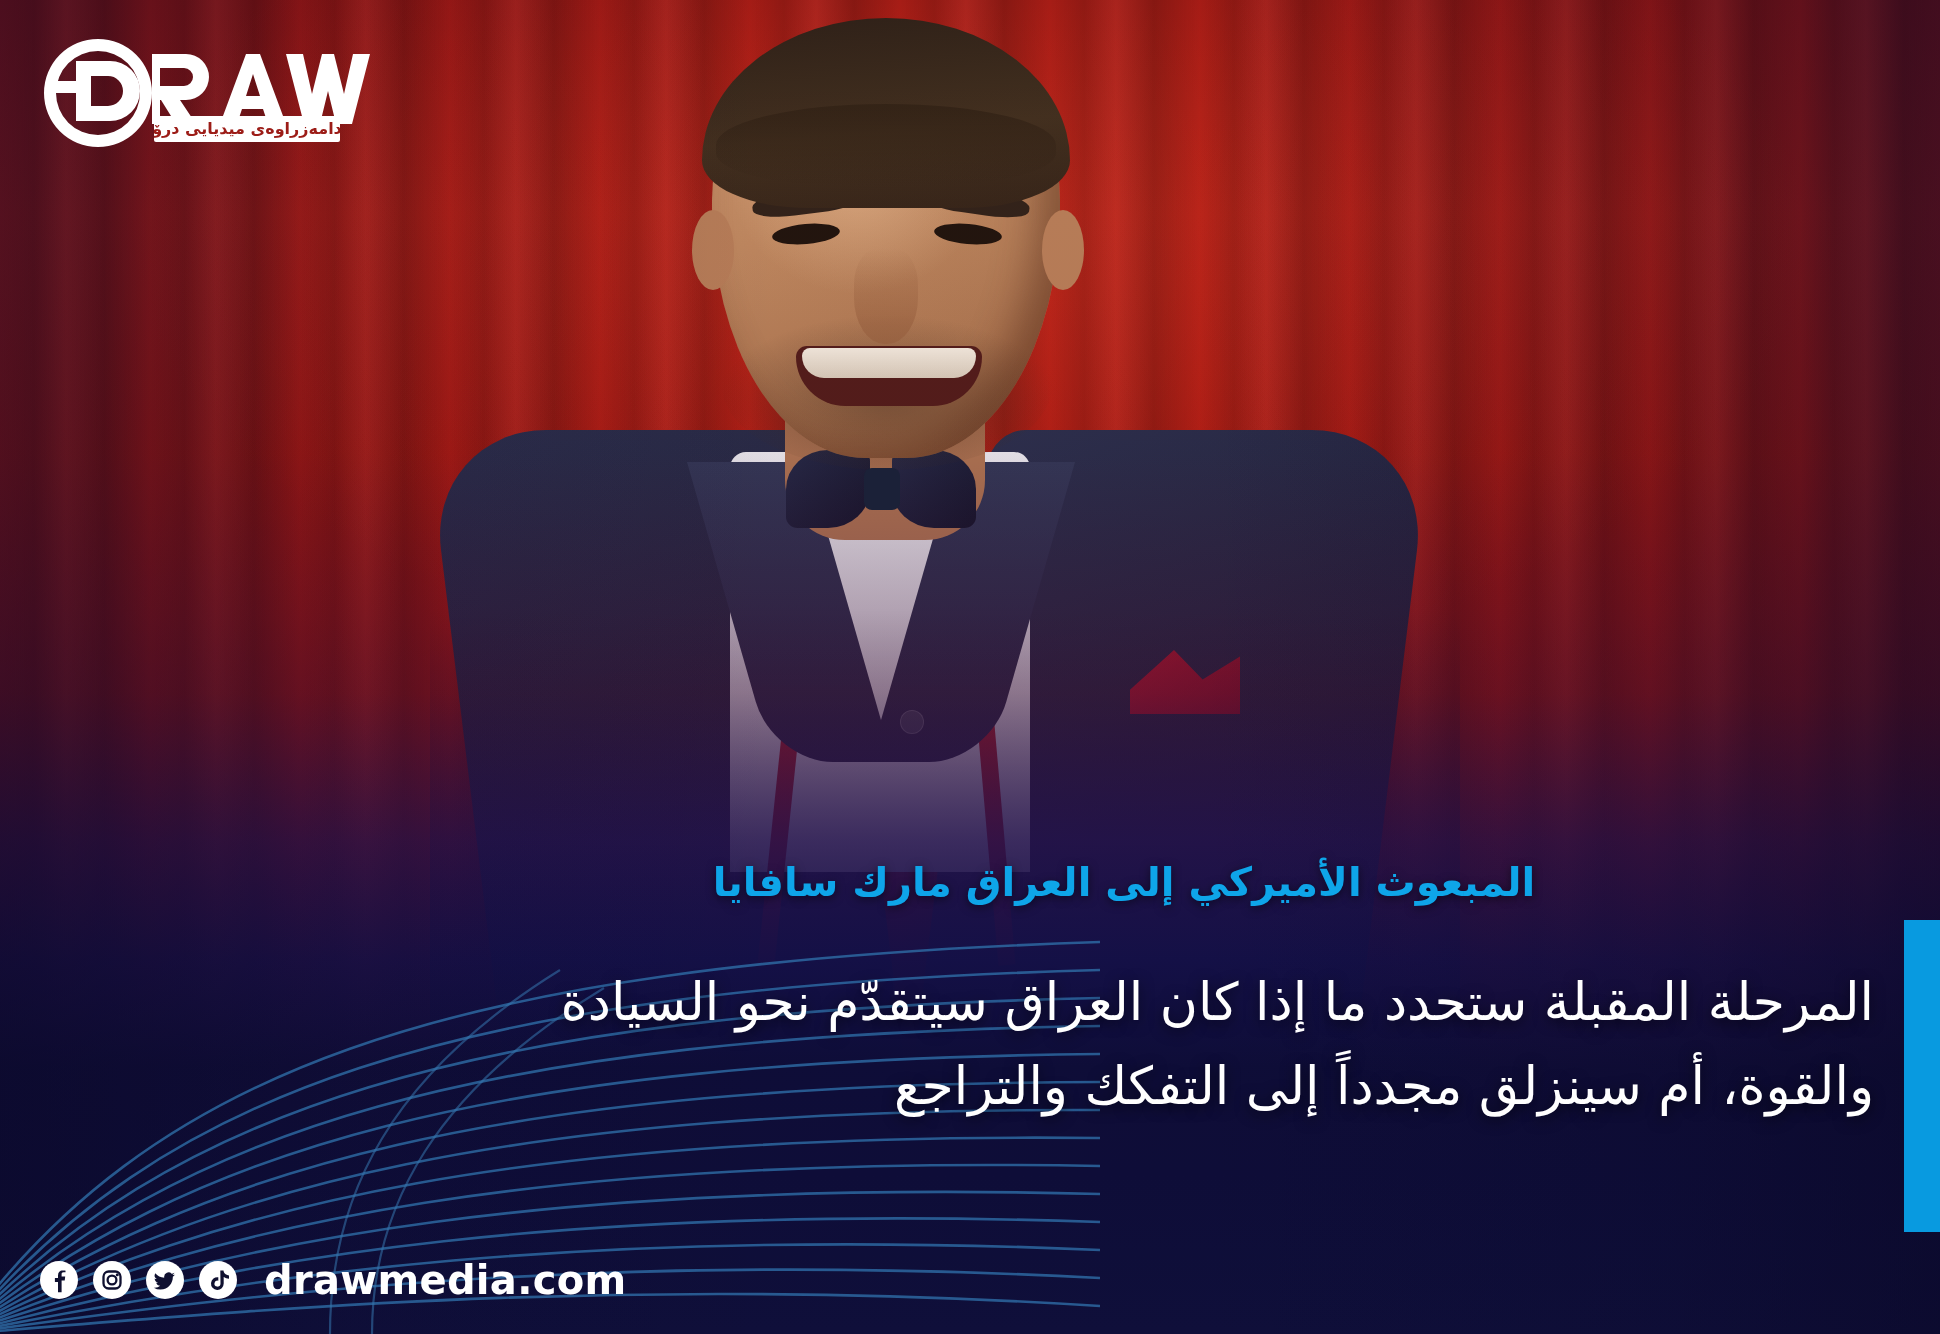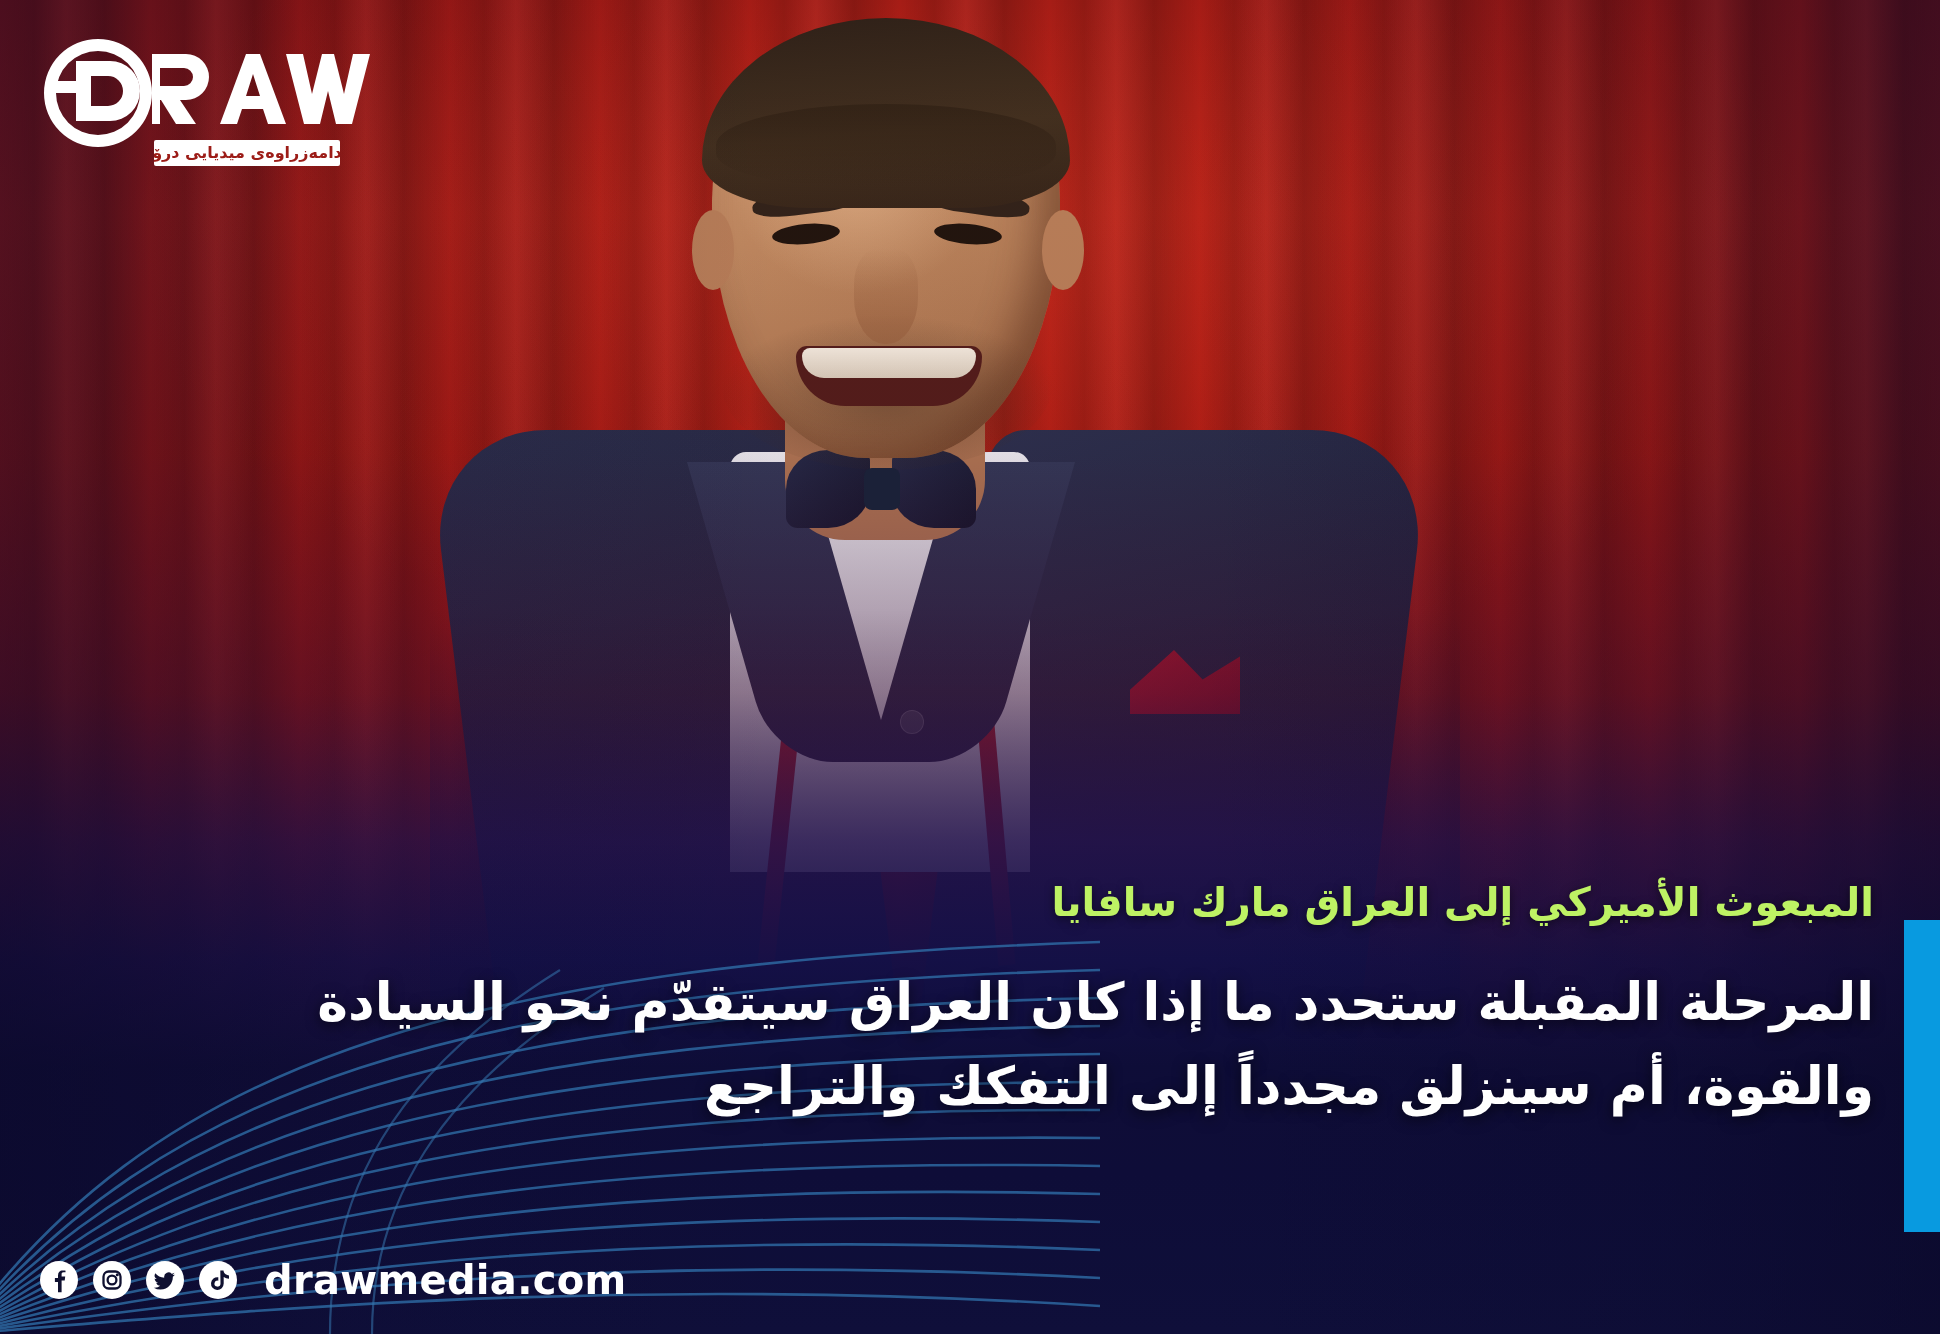--- a/index.html
+++ b/index.html
@@ -252,58 +252,57 @@
   .logo-sub {
     position: absolute;
     left: 112px; top: 82px;
     width: 186px; height: 26px;
     background: #ffffff;
     border-radius: 2px;
     display: flex;
     align-items: center;
     justify-content: center;
     overflow: hidden;
-    margin-top: 24px;
   }
   .logo-sub span {
     color: #9c1c17;
     font-size: 16px;
     font-weight: 700;
     letter-spacing: 0.5px;
     line-height: 1;
     white-space: nowrap;
     font-family: "DejaVu Sans", "Liberation Sans", sans-serif;
   }
 
   
   .kicker {
     position: absolute;
     right: 66px;
-    top: 878px;
+    top: 858px;
     width: 1500px;
-    text-align: right;
+    text-align: center;
     direction: rtl;
-    color: #bef264;
+    color: #0ea5e9;
     font-size: 40px;
     font-weight: 700;
     line-height: 1.2;
     letter-spacing: 0px;
     text-shadow: 0 2px 10px rgba(0,0,0,0.55);
     font-family: "DejaVu Sans", "Liberation Sans", sans-serif;
   }
   .headline {
     position: absolute;
     right: 66px;
     top: 960px;
     width: 1810px;
     text-align: right;
     direction: rtl;
     color: #ffffff;
     font-size: 52px;
-    font-weight: 700;
+    font-weight: 400;
     line-height: 1.62;
     text-shadow: 0 3px 14px rgba(0,0,0,0.6);
     font-family: "DejaVu Sans", "Liberation Sans", sans-serif;
   }
   .headline .hl-line { display: block; }
 
   
   .accent-bar {
     position: absolute;
     right: 0;

